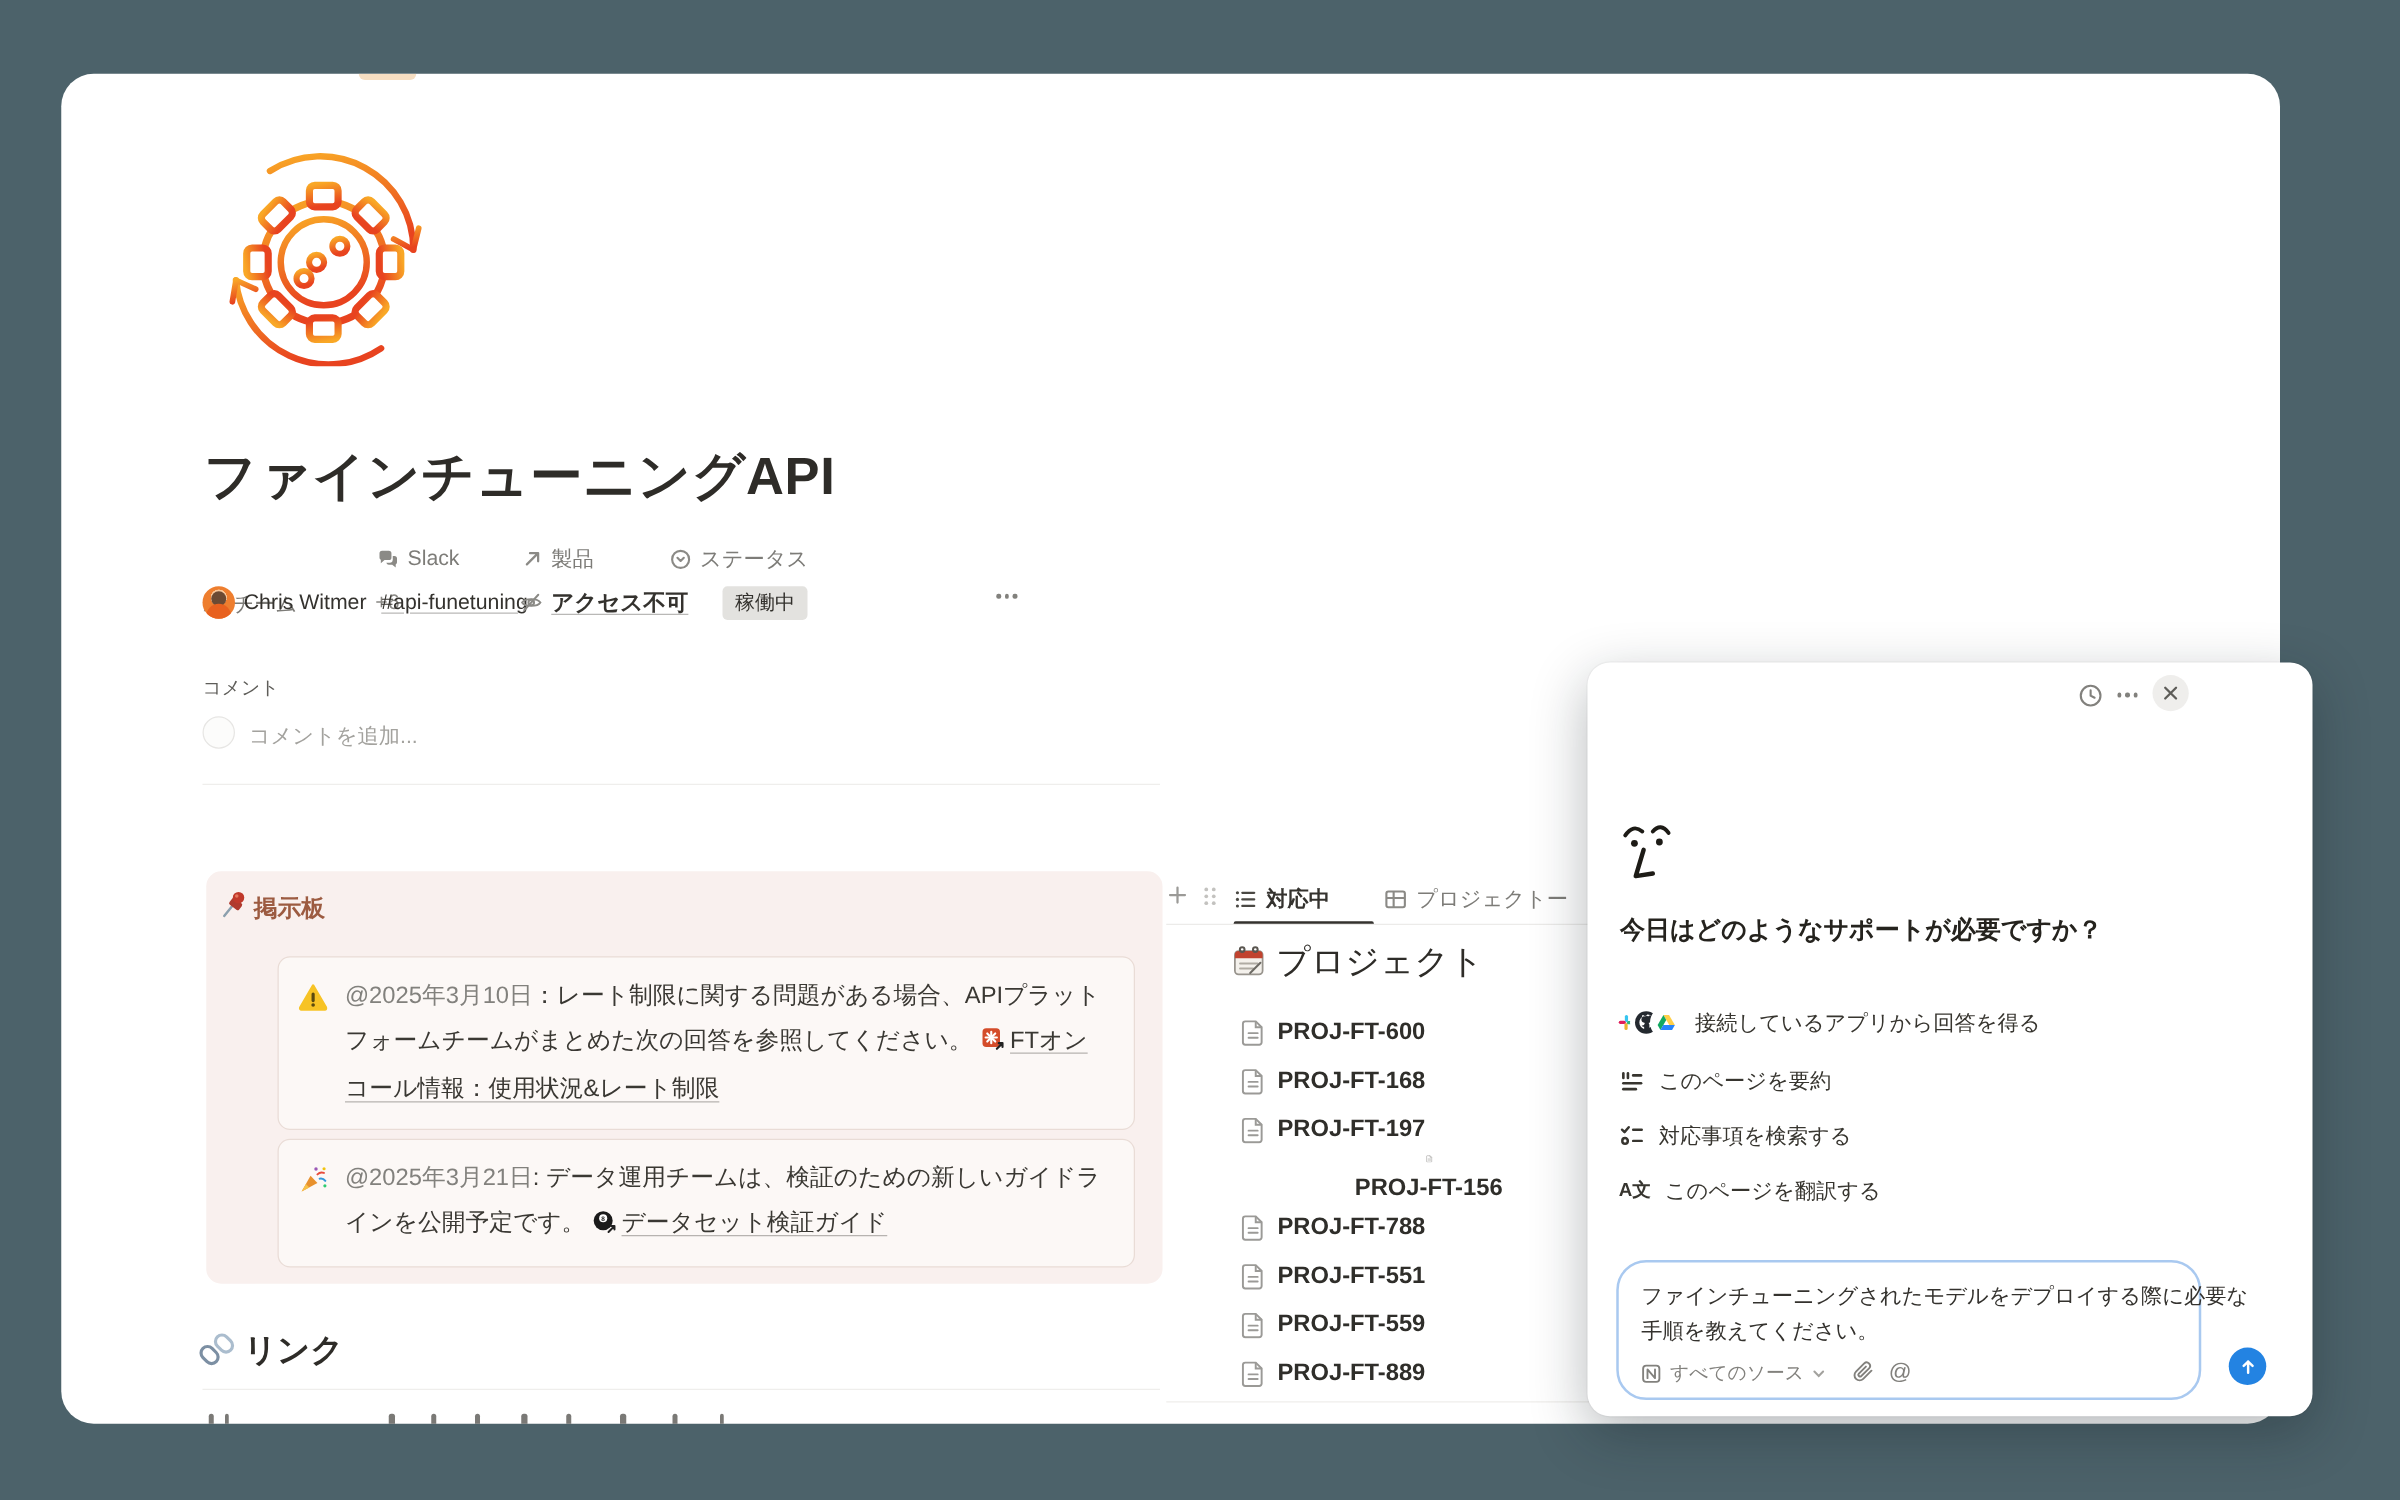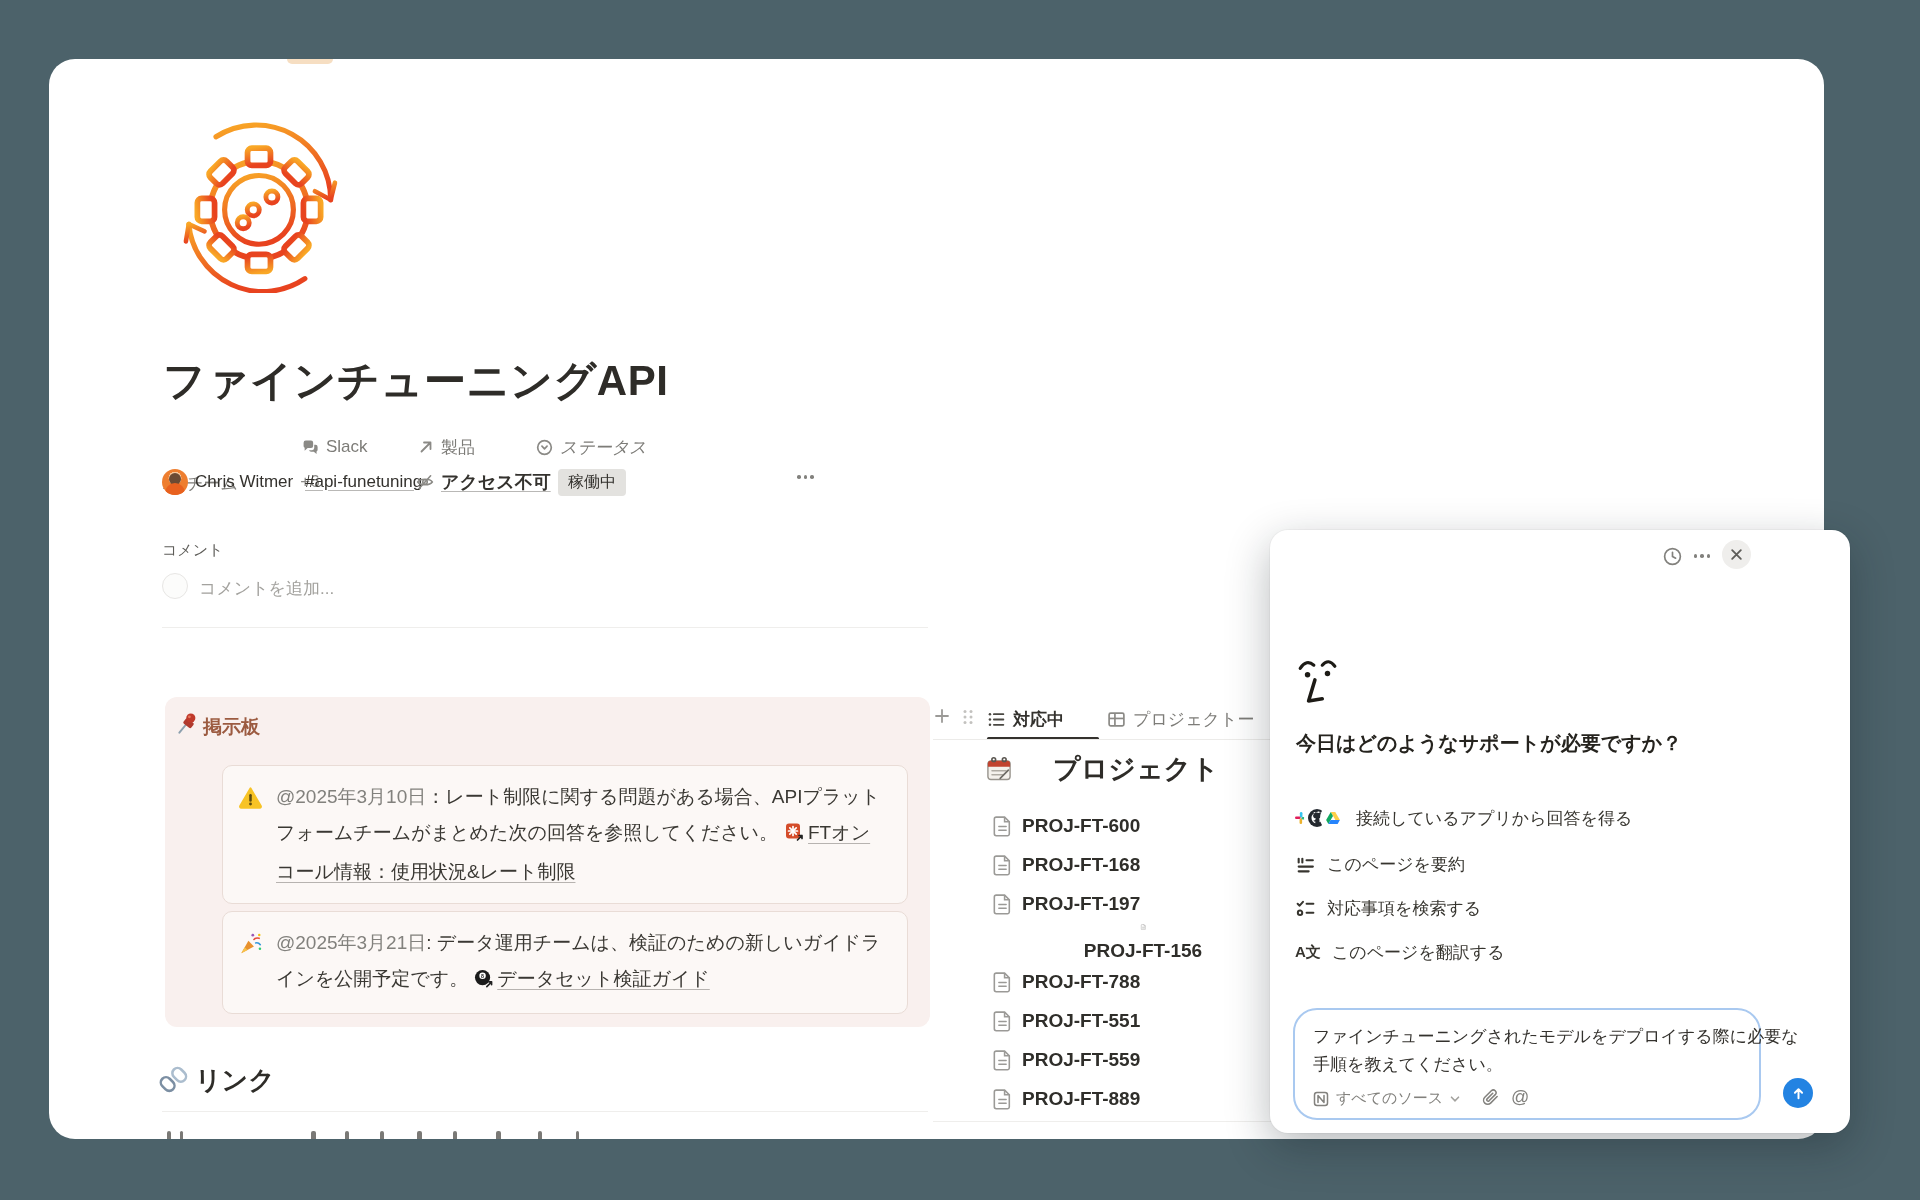--- a/index.html
+++ b/index.html
@@ -43,21 +43,21 @@
   .callout-date { color:#82817D; }
   .ilink { text-decoration:underline; text-decoration-color:rgba(55,53,47,0.35); text-underline-offset:4px; font-weight:500; }
   .inline-ic { display:inline-block; vertical-align:-3px; margin:0 4px 0 6px; }
   .links-title { position:absolute; left:146px; top:1004px; font-size:26px; font-weight:700; color:#2E2C28; }
   .smudge { position:absolute; top:1072px; height:9px; background:#4E4C48; border-radius:2px 2px 0 0; opacity:.75; }
   
   .tab { position:absolute; top:642px; height:36px; display:flex; align-items:center; gap:7px; font-size:17px; }
   .tab.active { color:#34322E; font-weight:600; }
   .tab.inactive { color:#7D7C78; font-weight:500; }
   .tab-underline { position:absolute; left:938px; top:678px; width:112px; height:3px; background:#34322E; border-radius:2px; }
-  .db-heading { position:absolute; left:972px; top:692px; font-size:27px; font-weight:700; color:#2E2C28;margin-left:32px; }
+  .db-heading { position:absolute; left:972px; top:692px; font-size:27px; font-weight:400; color:#2E2C28; }
   .db-row { position:absolute; left:944px; width:300px; height:38px; display:flex; align-items:center; gap:10px; }
   .db-row span { font-size:19px; font-weight:600; color:#2F2E2A; }
   
   .ai-panel {
     position:absolute; left:1270px; top:530px; width:580px; height:603px;
     background:#ffffff; border-radius:18px;
     box-shadow:0 14px 44px rgba(18,28,33,0.30), 0 0 0 1px rgba(0,0,0,0.03);
   }
   .ai-head-btn { position:absolute; top:14px; width:24px; height:24px; display:flex; align-items:center; justify-content:center; color:#82817D; }
   .ai-close { position:absolute; left:452px; top:10px; width:29px; height:29px; border-radius:50%; background:#EFEEEC; display:flex; align-items:center; justify-content:center; color:#5E5D59; font-size:17px; }
@@ -136,21 +136,21 @@
       <path d="M11.5,5.5 h1.2 a2,2 0 0 1 2,2 v2.6 a2,2 0 0 1 -1,1.7 v2.4 l-2.6,-2.2 h-2.6 a2,2 0 0 1 -1.9,-1.4 h2.9 a2.2,2.2 0 0 0 2,-2.1 z"></path>
     </svg>
     <span>Slack</span>
   </div>
   <div class="prop-label" style="left:369px;">
     <svg width="16" height="16" viewBox="0 0 16 16" fill="none" stroke="#8B8A86" stroke-width="1.8" stroke-linecap="round" stroke-linejoin="round">
       <path d="M3.5,12.5 L12.5,3.5 M6,3.5 H12.5 V10"></path>
     </svg>
     <span>製品</span>
   </div>
-  <div class="prop-label" style="left:487px;font-style:italic;">
+  <div class="prop-label" style="left:487px;">
     <svg width="17" height="17" viewBox="0 0 16 16" fill="none" stroke="#8B8A86" stroke-width="1.6" stroke-linecap="round" stroke-linejoin="round">
       <circle cx="8" cy="8" r="6.4"></circle>
         <path d="M5.6,6.8 L8,9.2 L10.4,6.8"></path>
     </svg>
     <span>ステータス</span>
   </div>
 
   <div class="prop-value" style="left:113px;">
     <span class="avatar"></span>
     <span>Chris Witmer</span>
@@ -160,21 +160,21 @@
     <span class="ulink">#api-funetuning</span>
   </div>
   <div class="prop-value" style="left:367px;">
     <svg width="18" height="18" viewBox="0 0 16 16" fill="none" stroke="#8B8A86" stroke-width="1.4" stroke-linecap="round">
       <path d="M1.5,8 C3.5,4.8 12.5,4.8 14.5,8 C12.5,11.2 3.5,11.2 1.5,8 Z"></path>
         <circle cx="8" cy="8" r="2"></circle>
         <line x1="3" y1="13.5" x2="13" y2="2.5"></line>
     </svg>
     <span class="ulink" style="font-size:18px; font-weight:600;">アクセス不可</span>
   </div>
-  <div class="prop-value" style="left:509px;">
+  <div class="prop-value" style="left:497px;padding-left:32px;">
     <span class="badge">稼働中</span>
   </div>
   <div class="abs" style="left:748px; top:416px;">
     <span class="dots3">
         <i></i>
         <i></i>
         <i></i>
       </span>
   </div>
 

